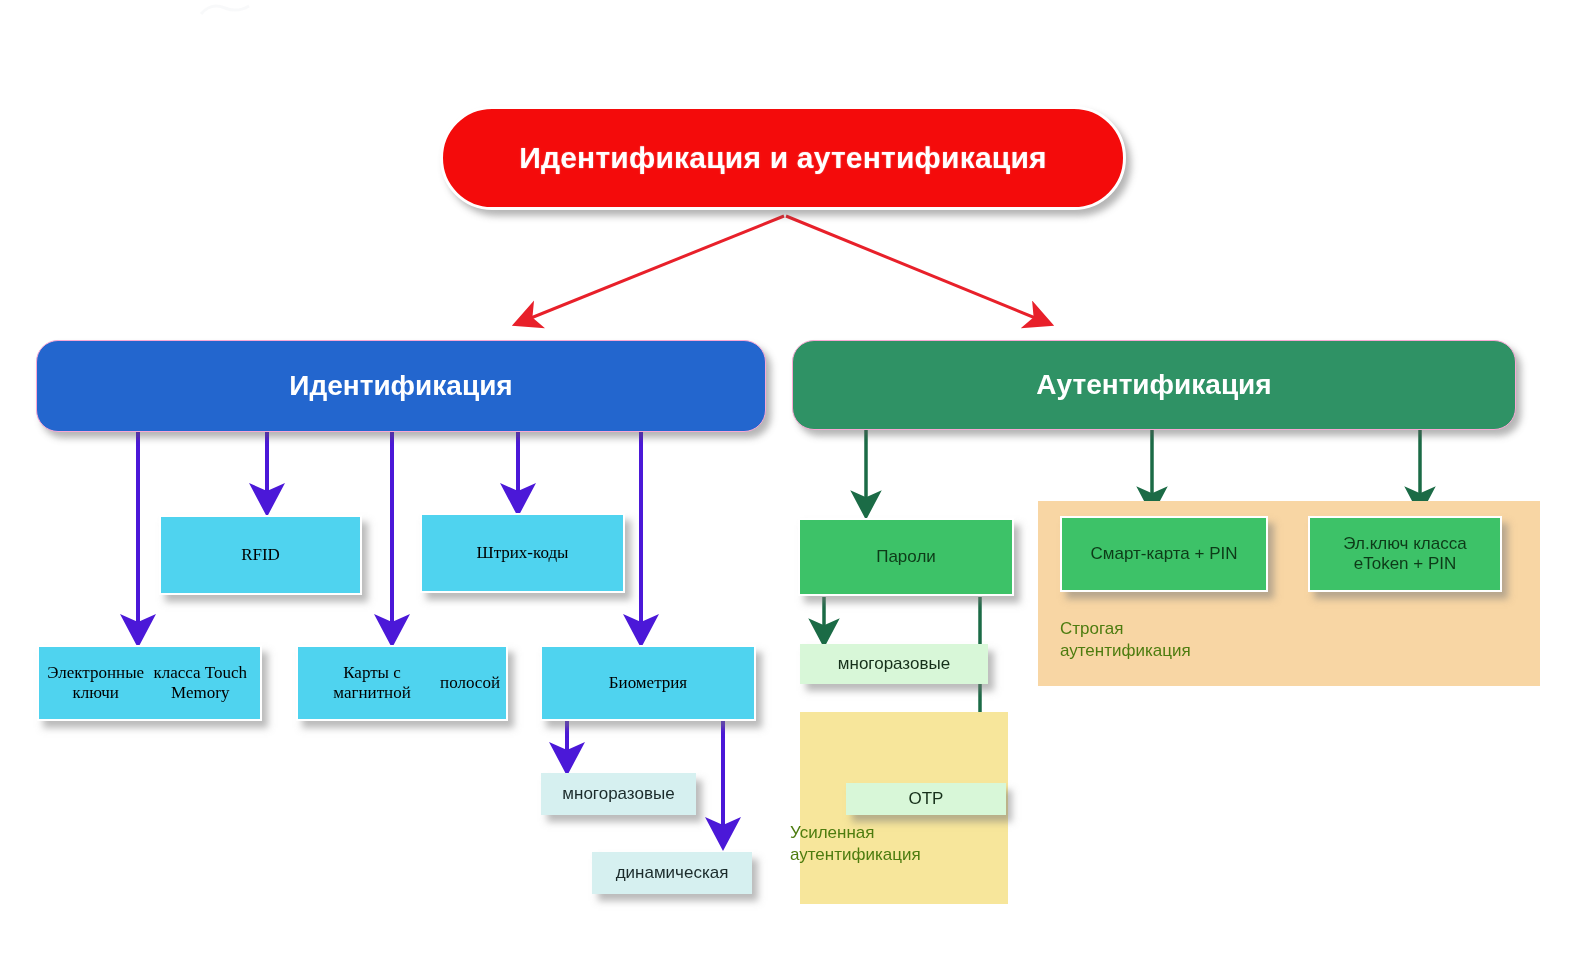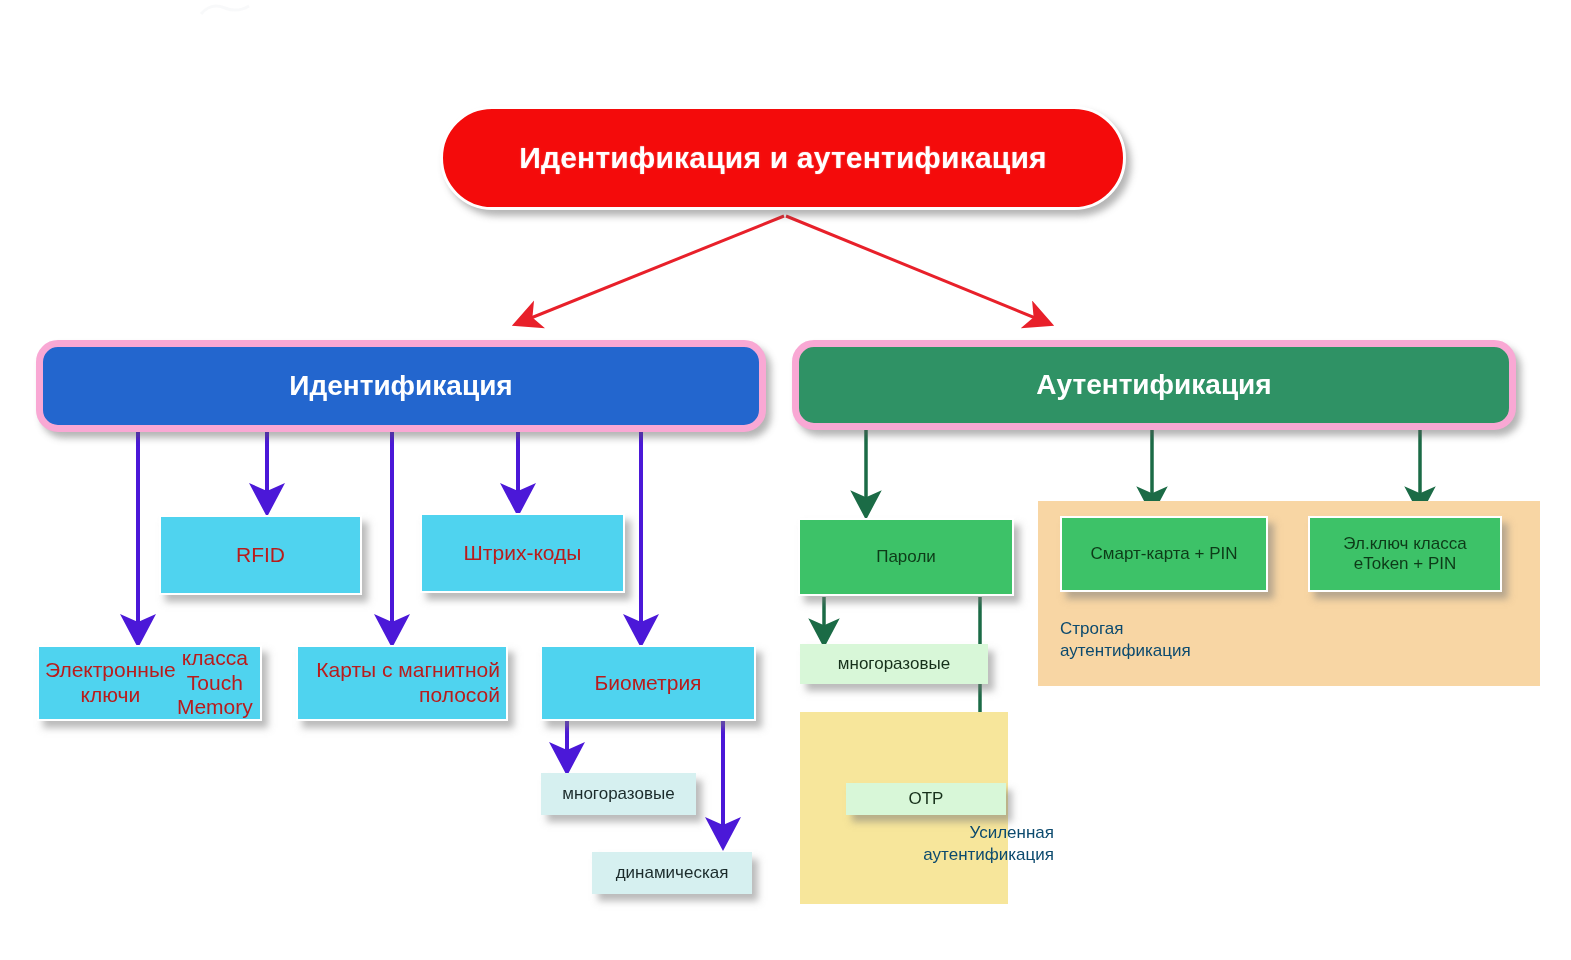--- a/index.html
+++ b/index.html
@@ -38,34 +38,35 @@
     text-shadow: 0 0 2px rgba(255,255,255,0.35);
     text-align: right;
   }
 
   
   .branch-head {
     color: #ffffff;
     font-size: 28px;
     font-weight: bold;
     border-radius: 22px;
-    border: 7px solid #f9a8d4;
+    border: 1px solid #f9a8d4;
     box-shadow: 5px 6px 7px rgba(90,90,90,0.45);
   }
   .branch-head.ident   { background: #2366ce; }
   .branch-head.authent { background: #2f9265; }
 
   
   .cyan {
     background: #4fd3ef;
-    color: #b91c1c;
-    font-size: 21px;
+    color: #000000;
+    font-size: 17px;
     border: 2px solid #ffffff;
     box-shadow: 6px 7px 7px rgba(120,120,120,0.5);
     padding: 2px 6px;
+    font-family: Liberation Serif, serif;
   }
   
   .pale-blue {
     background: #d6f0f0;
     color: #1b2b2b;
     font-size: 17px;
     box-shadow: 6px 7px 7px rgba(120,120,120,0.5);
   }
 
   
@@ -87,21 +88,21 @@
   
   .panel {
     position: absolute;
     box-sizing: border-box;
   }
   .panel-orange { background: #f8d6a4; }
   .panel-yellow { background: #f7e69b; }
   .panel-label {
     position: absolute;
     font-size: 17px;
-    color: #0c4a6e;
+    color: #4d7c0f;
     line-height: 1.3;
     text-align: left;
     white-space: pre-line;
   }
   svg.overlay {
     position: absolute;
     left: 0; top: 0;
     width: 1571px;
     height: 960px;
     pointer-events: none;
@@ -152,39 +153,39 @@
 
     <line x1="824" y1="597" x2="824" y2="641" stroke="#1b6b46" stroke-width="3.5" marker-end="url(#arrowGreen)"></line>
     <line x1="980" y1="597" x2="980" y2="735" stroke="#1b6b46" stroke-width="3.5" marker-end="url(#arrowGreen)"></line>
   </svg>
 
   <div class="panel panel-orange" style="left:1038px; top:501px; width:502px; height:185px;"></div>
   <div class="panel-label" style="left:1060px; top:618px; width:240px;">Строгая
 аутентификация</div>
 
   <div class="panel panel-yellow" style="left:800px; top:712px; width:208px; height:192px;"></div>
-  <div class="panel-label" style="left:864px; top:822px; width:190px;text-align:right;">Усиленная
+  <div class="panel-label" style="left:790px; top:822px; width:190px;">Усиленная
 аутентификация</div>
 
   <div class="node root" style="left:440px; top:106px; width:686px; height:104px;">Идентификация и аутентификация</div>
 
   <div class="node branch-head ident" style="left:36px; top:340px; width:730px; height:92px;">Идентификация</div>
 
   <div class="node branch-head authent" style="left:792px; top:340px; width:724px; height:90px;">Аутентификация</div>
 
   <div class="node cyan" style="left:159px; top:515px; width:203px; height:80px;">RFID</div>
 
   <div class="node cyan" style="left:420px; top:513px; width:205px; height:80px;">Штрих-коды</div>
 
   <div class="node cyan" style="left:37px; top:645px; width:225px; height:76px; ">
     <span>Электронные ключи</span>
     <span>класса  Touch Memory</span>
   </div>
 
-  <div class="node cyan" style="left:296px; top:645px; width:212px; height:76px; flex-direction:column;align-items:flex-end;">
+  <div class="node cyan" style="left:296px; top:645px; width:212px; height:76px; flex-direction:row;">
     <span>Карты с магнитной</span>
     <span>полосой</span>
   </div>
 
   <div class="node cyan" style="left:540px; top:645px; width:216px; height:76px;">Биометрия</div>
 
   <div class="node pale-blue" style="left:541px; top:773px; width:155px; height:42px;">многоразовые</div>
 
   <div class="node pale-blue" style="left:592px; top:852px; width:160px; height:42px;">динамическая</div>
 

